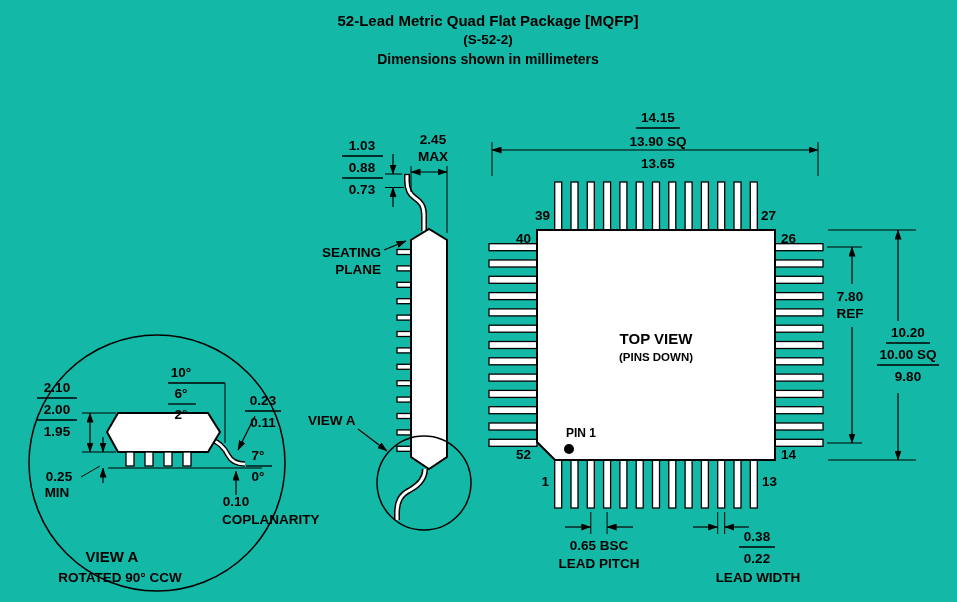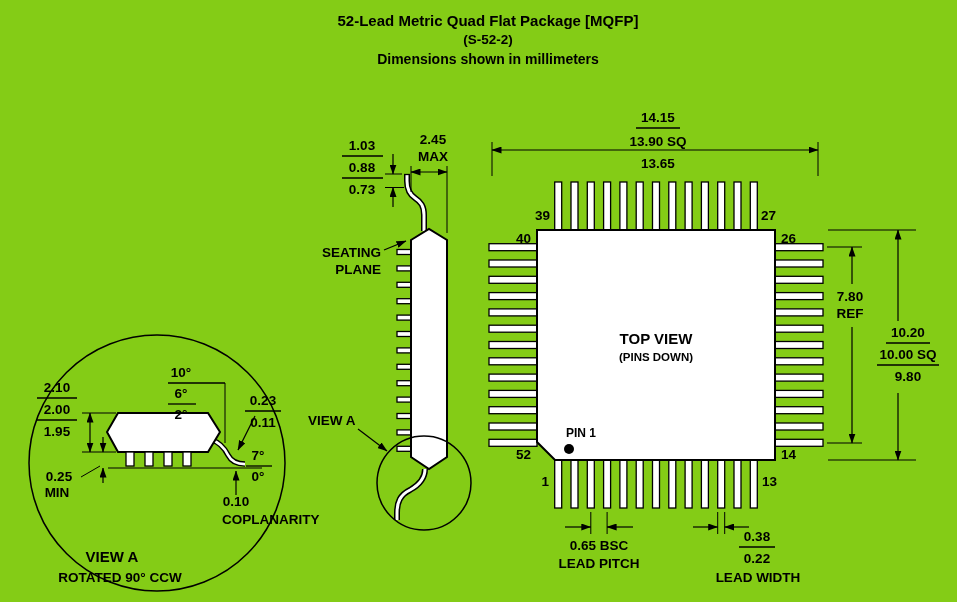--- a/index.html
+++ b/index.html
@@ -1,16 +1,16 @@
 <!DOCTYPE html>
 <html><head>
 <meta charset="utf-8">
 <style>
   html,body{margin:0;padding:0;background:#fff}
-  .canvas{position:relative;width:957px;height:602px;background:#84cc16;overflow:hidden}
+  .canvas{position:relative;width:957px;height:602px;background:#14b8a6;overflow:hidden}
   svg{display:block}
   text{font-family:"Liberation Sans","DejaVu Sans",sans-serif;font-weight:bold;fill:#000;font-size:13.5px}
   .t15{font-size:15px}
   .t14{font-size:14px}
   .t12{font-size:12px}
   .t11{font-size:11.5px}
   .outline{fill:#fff;stroke:#000;stroke-width:2}
   .pin rect{fill:#fff;stroke:#000;stroke-width:1.3}
   .dim{stroke:#000;fill:none;stroke-width:1.2}
   .thin{stroke:#000;fill:none;stroke-width:1}

